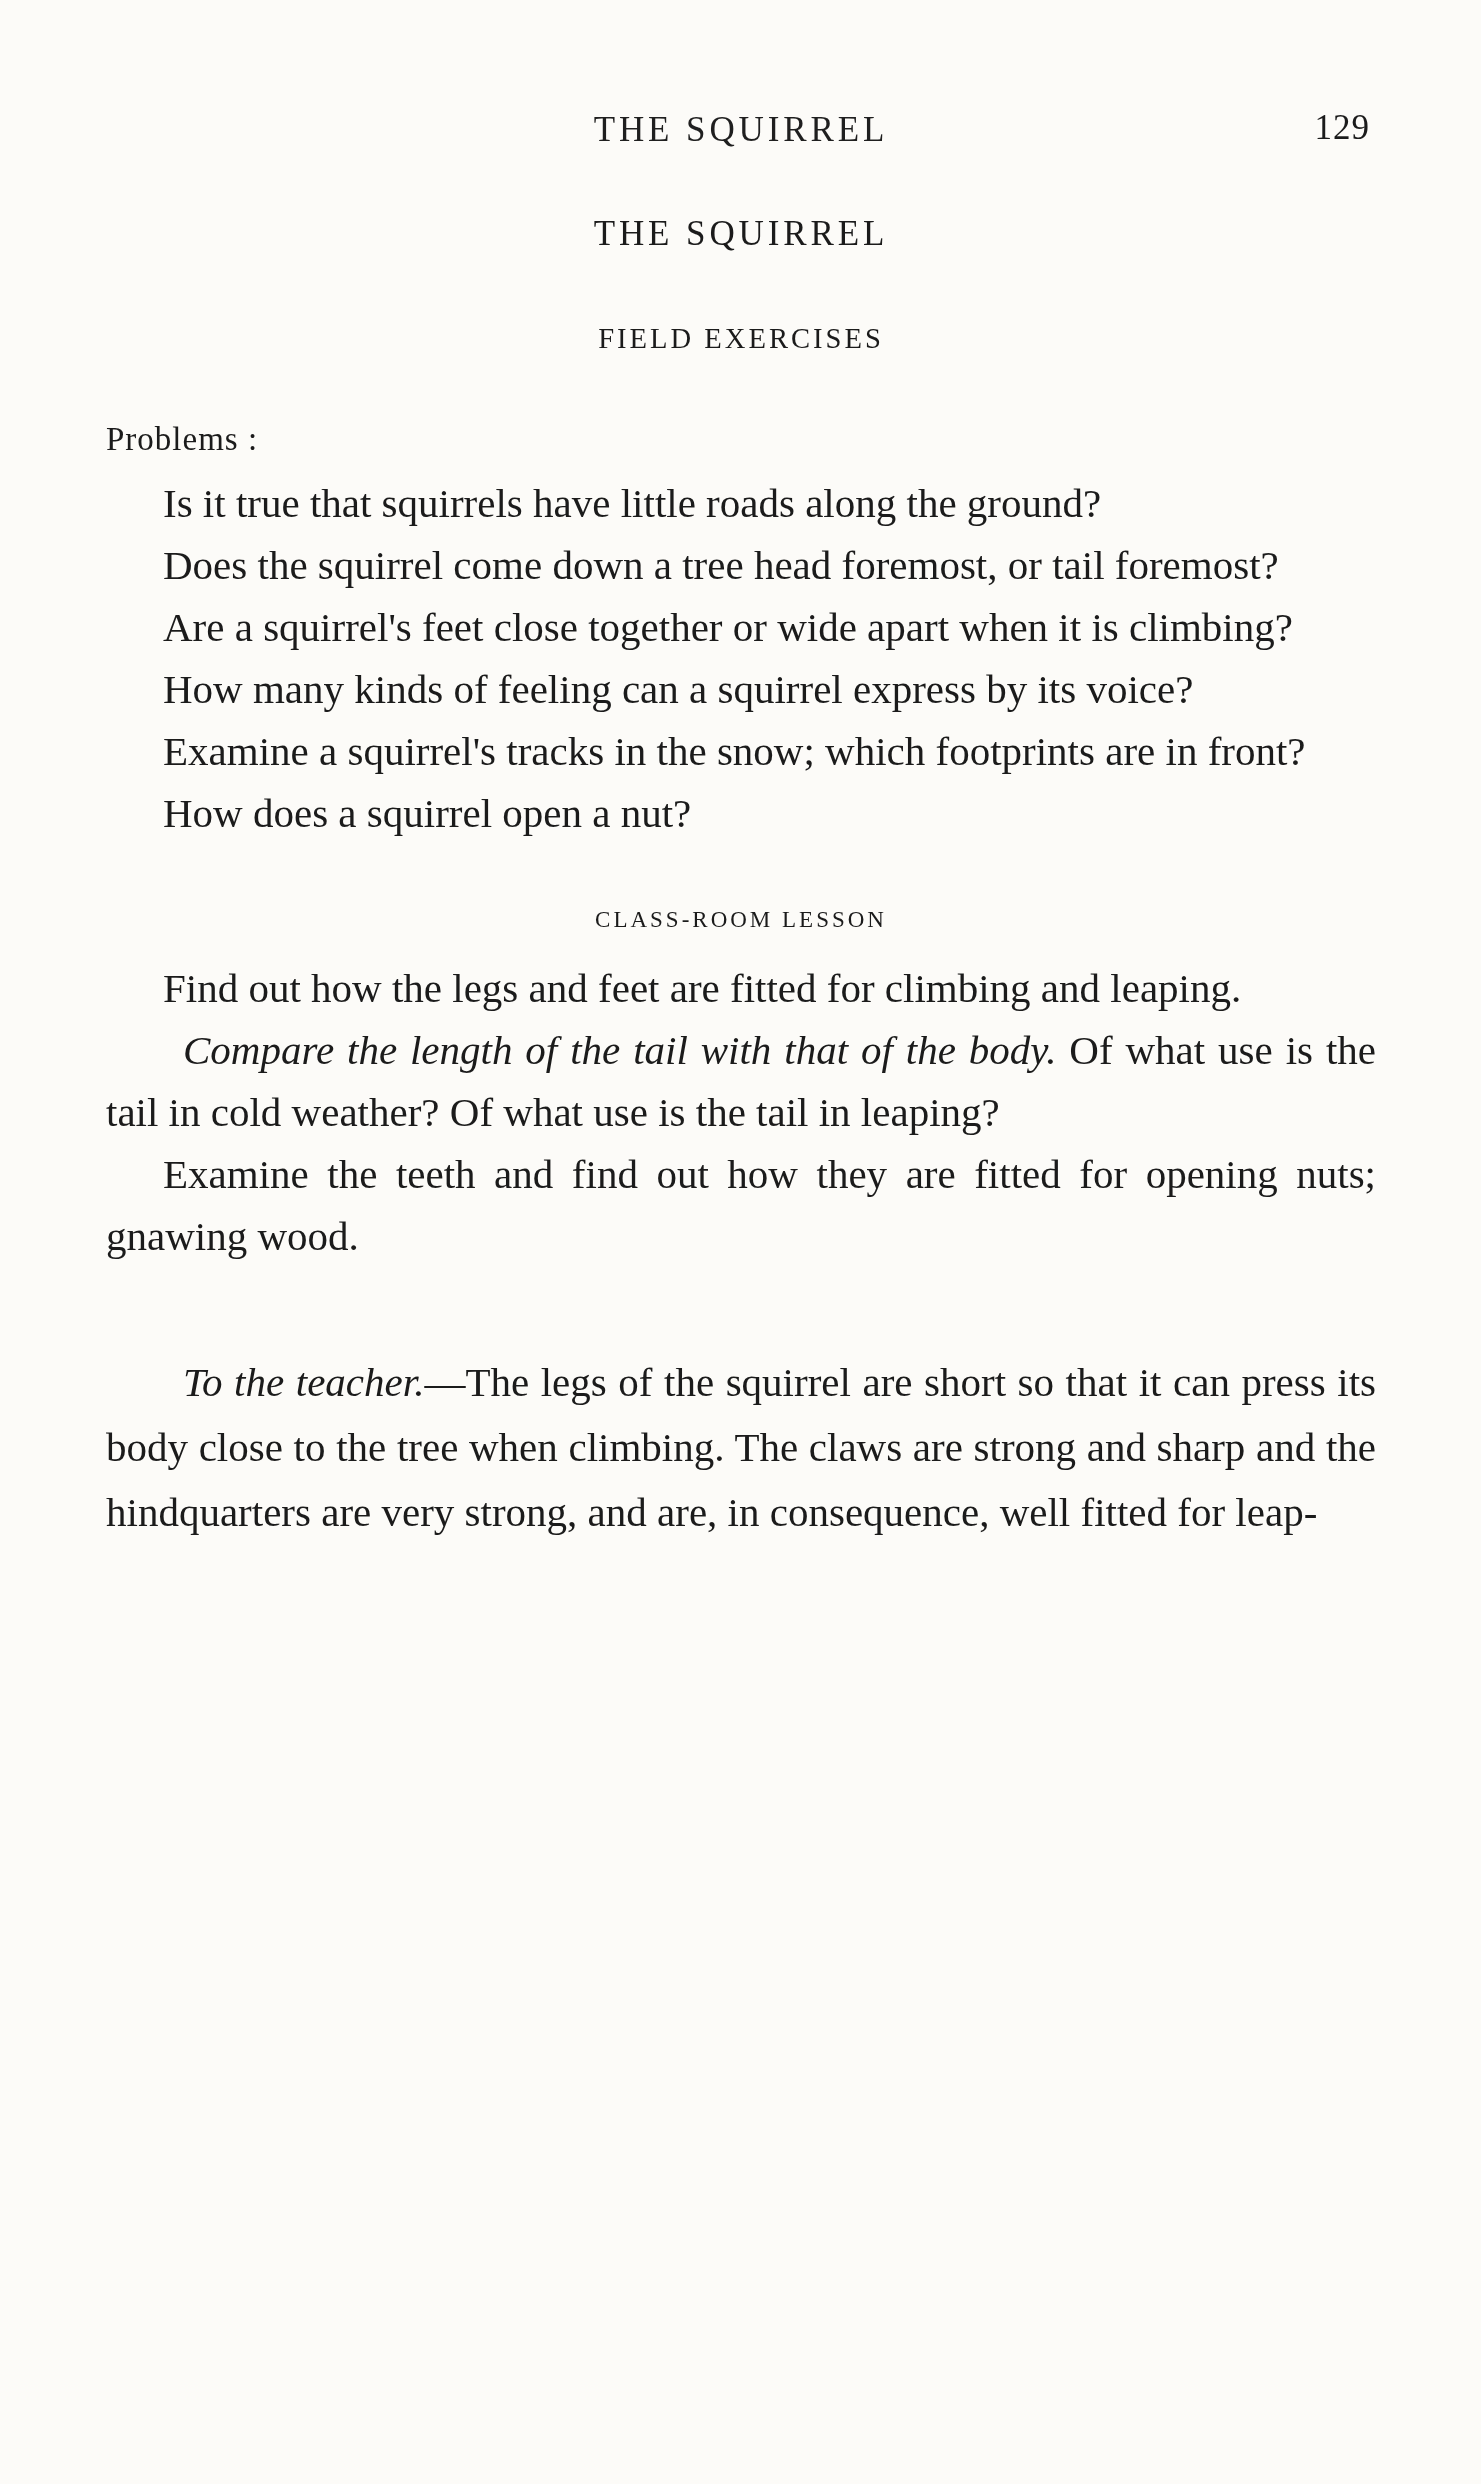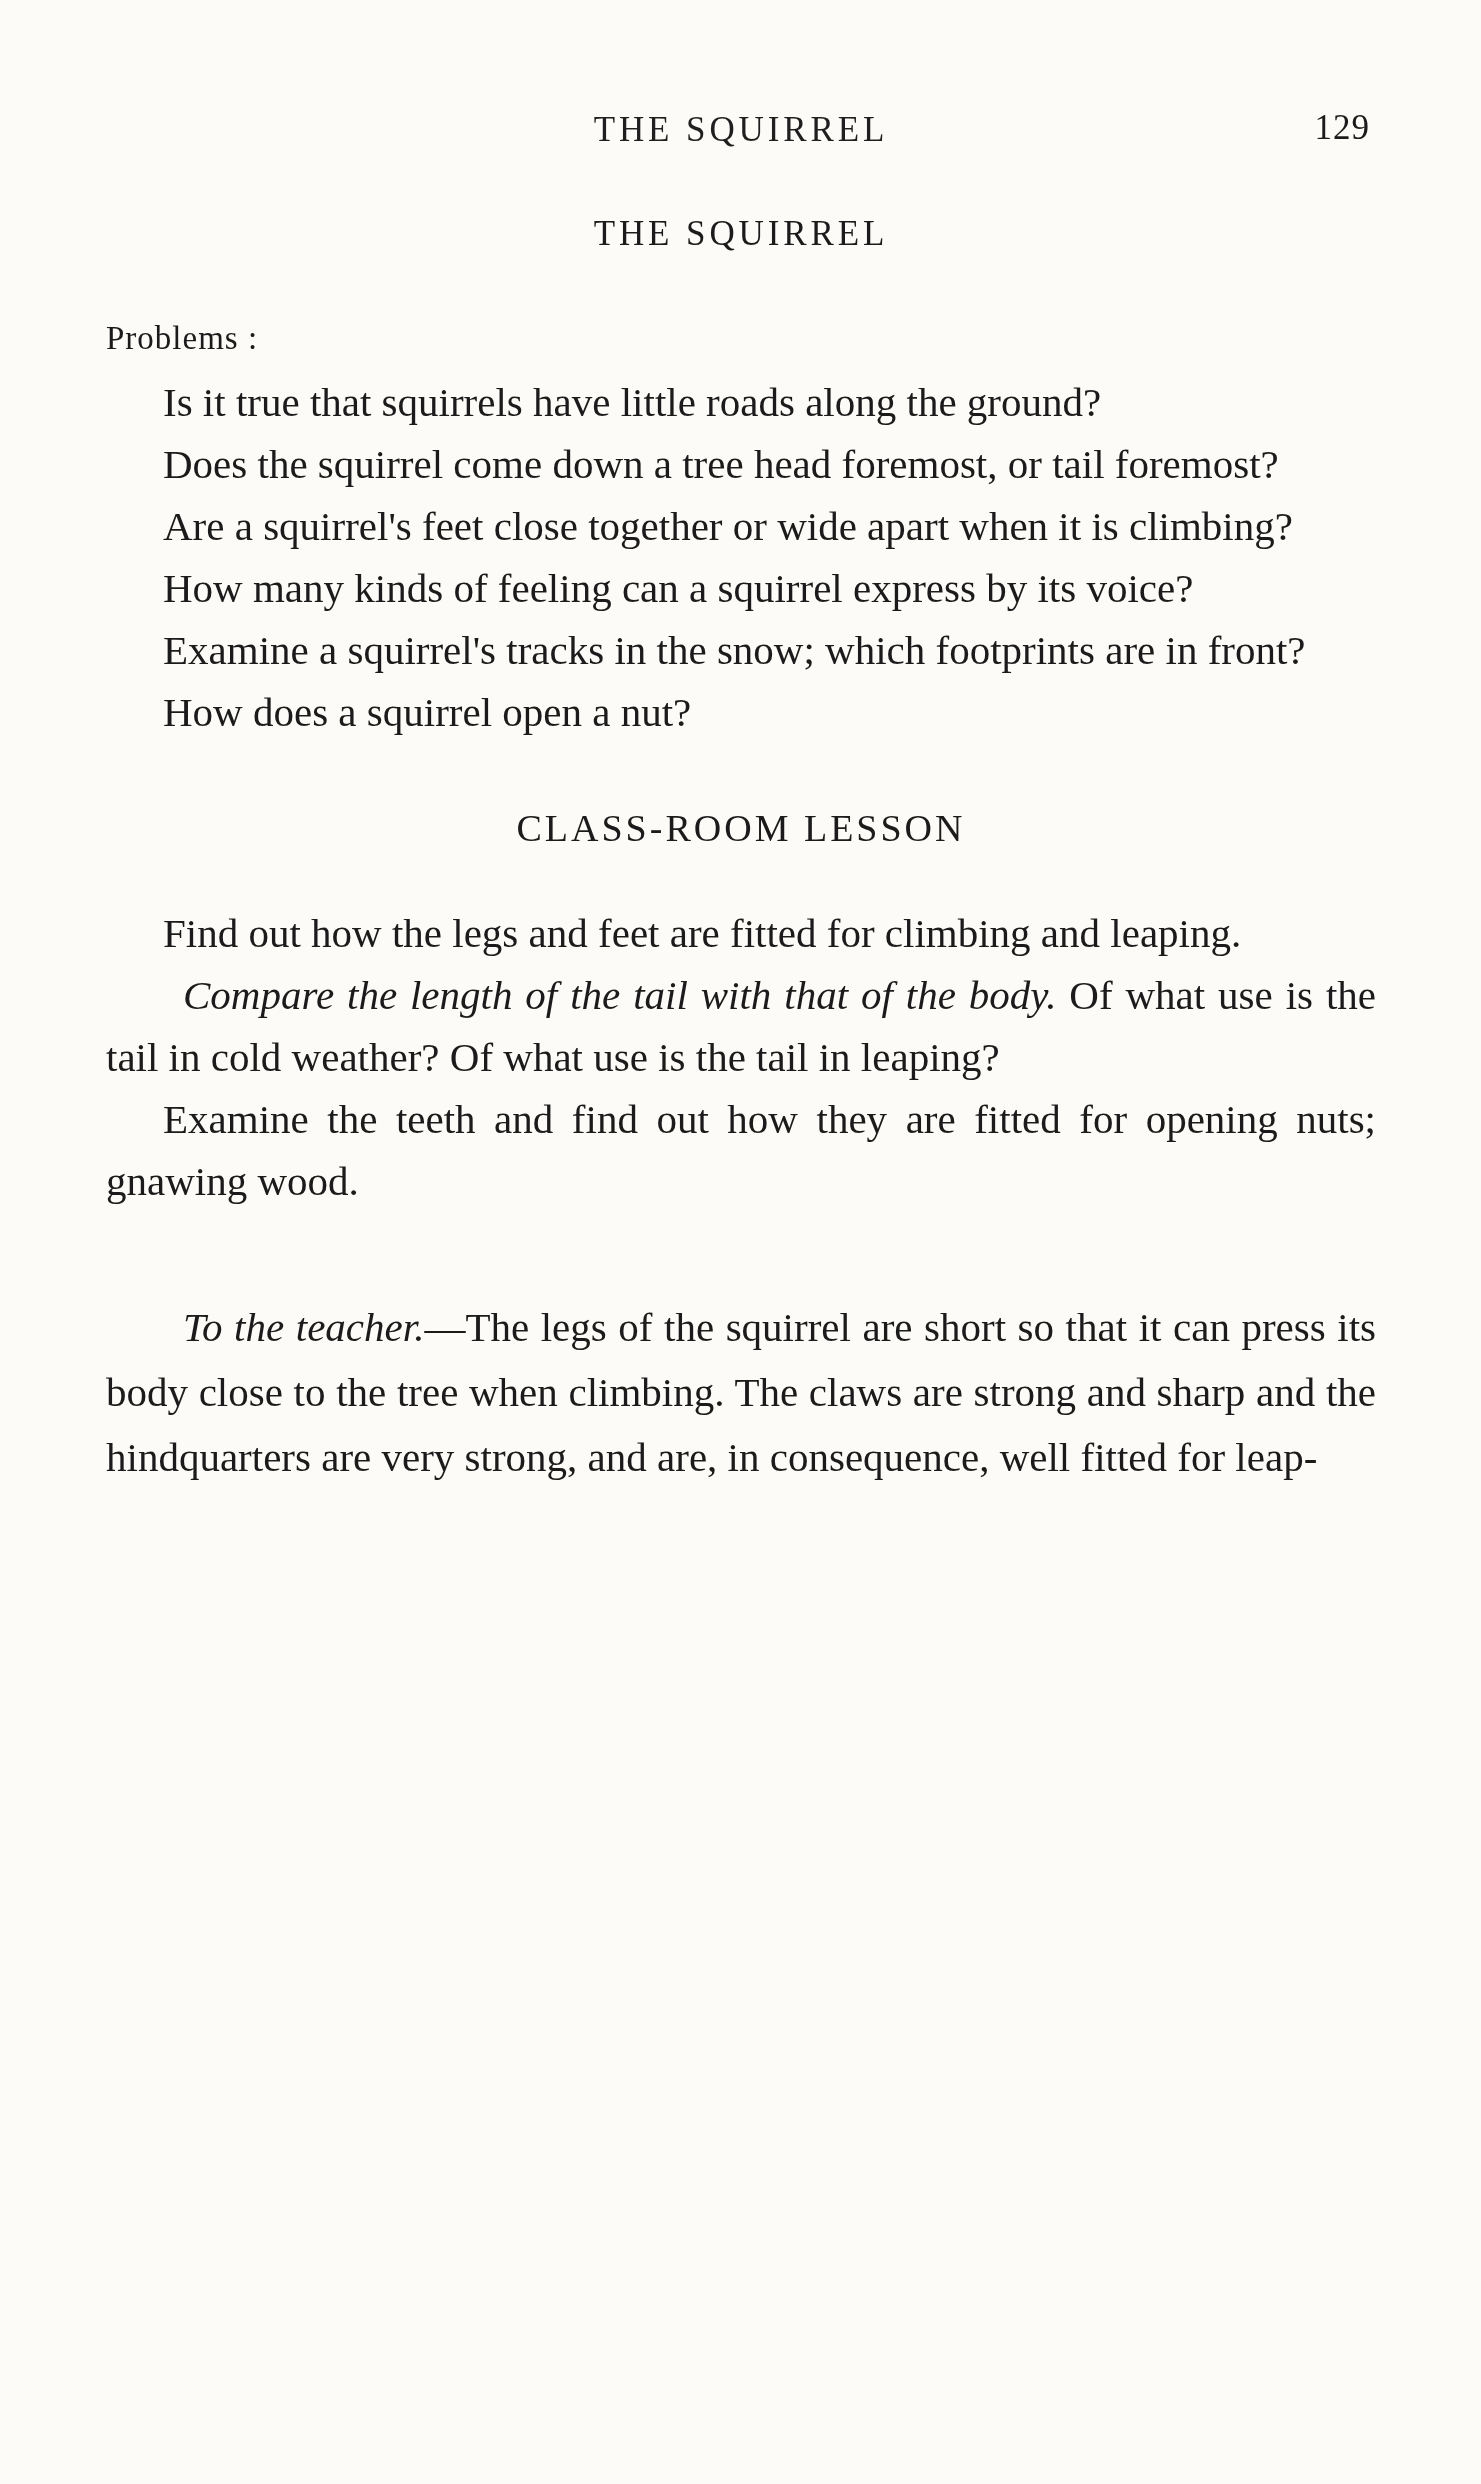--- a/index.html
+++ b/index.html
@@ -45,22 +45,22 @@
   .section-heading {
     text-align: center;
     letter-spacing: 3px;
   }
   .section-heading.field {
     margin-top: 69px;
     font-size: 28.6px;
   }
   .section-heading.lesson {
     margin-top: 63px;
-    margin-bottom: 52px;
-    font-size: 38px;
+    margin-bottom: 24px;
+    font-size: 23px;
   }
   .problems-label {
     margin-top: 66px;
     margin-bottom: 13.8px;
     font-size: 33px;
     font-weight: normal;
     letter-spacing: 1px;
   }
   .body-para {
     margin: 0;
@@ -83,20 +83,21 @@
 
 <div class="page">
 
   <div class="running-header">
     <span class="running-head">THE SQUIRREL</span>
     <span class="page-number">129</span>
   </div>
 
   <div class="chapter-title">THE SQUIRREL</div>
 
+  <div class="section-heading field">FIELD EXERCISES</div>
 
   <div class="problems-label">Problems :</div>
 
   <p class="body-para">Is it true that squirrels have little roads along the ground?</p>
   <p class="body-para">Does the squirrel come down a tree head foremost, or tail foremost?</p>
   <p class="body-para">Are a squirrel's feet close together or wide apart when it is climbing?</p>
   <p class="body-para">How many kinds of feeling can a squirrel express by its voice?</p>
   <p class="body-para">Examine a squirrel's tracks in the snow; which footprints are in front?</p>
   <p class="body-para">How does a squirrel open a nut?</p>
 

